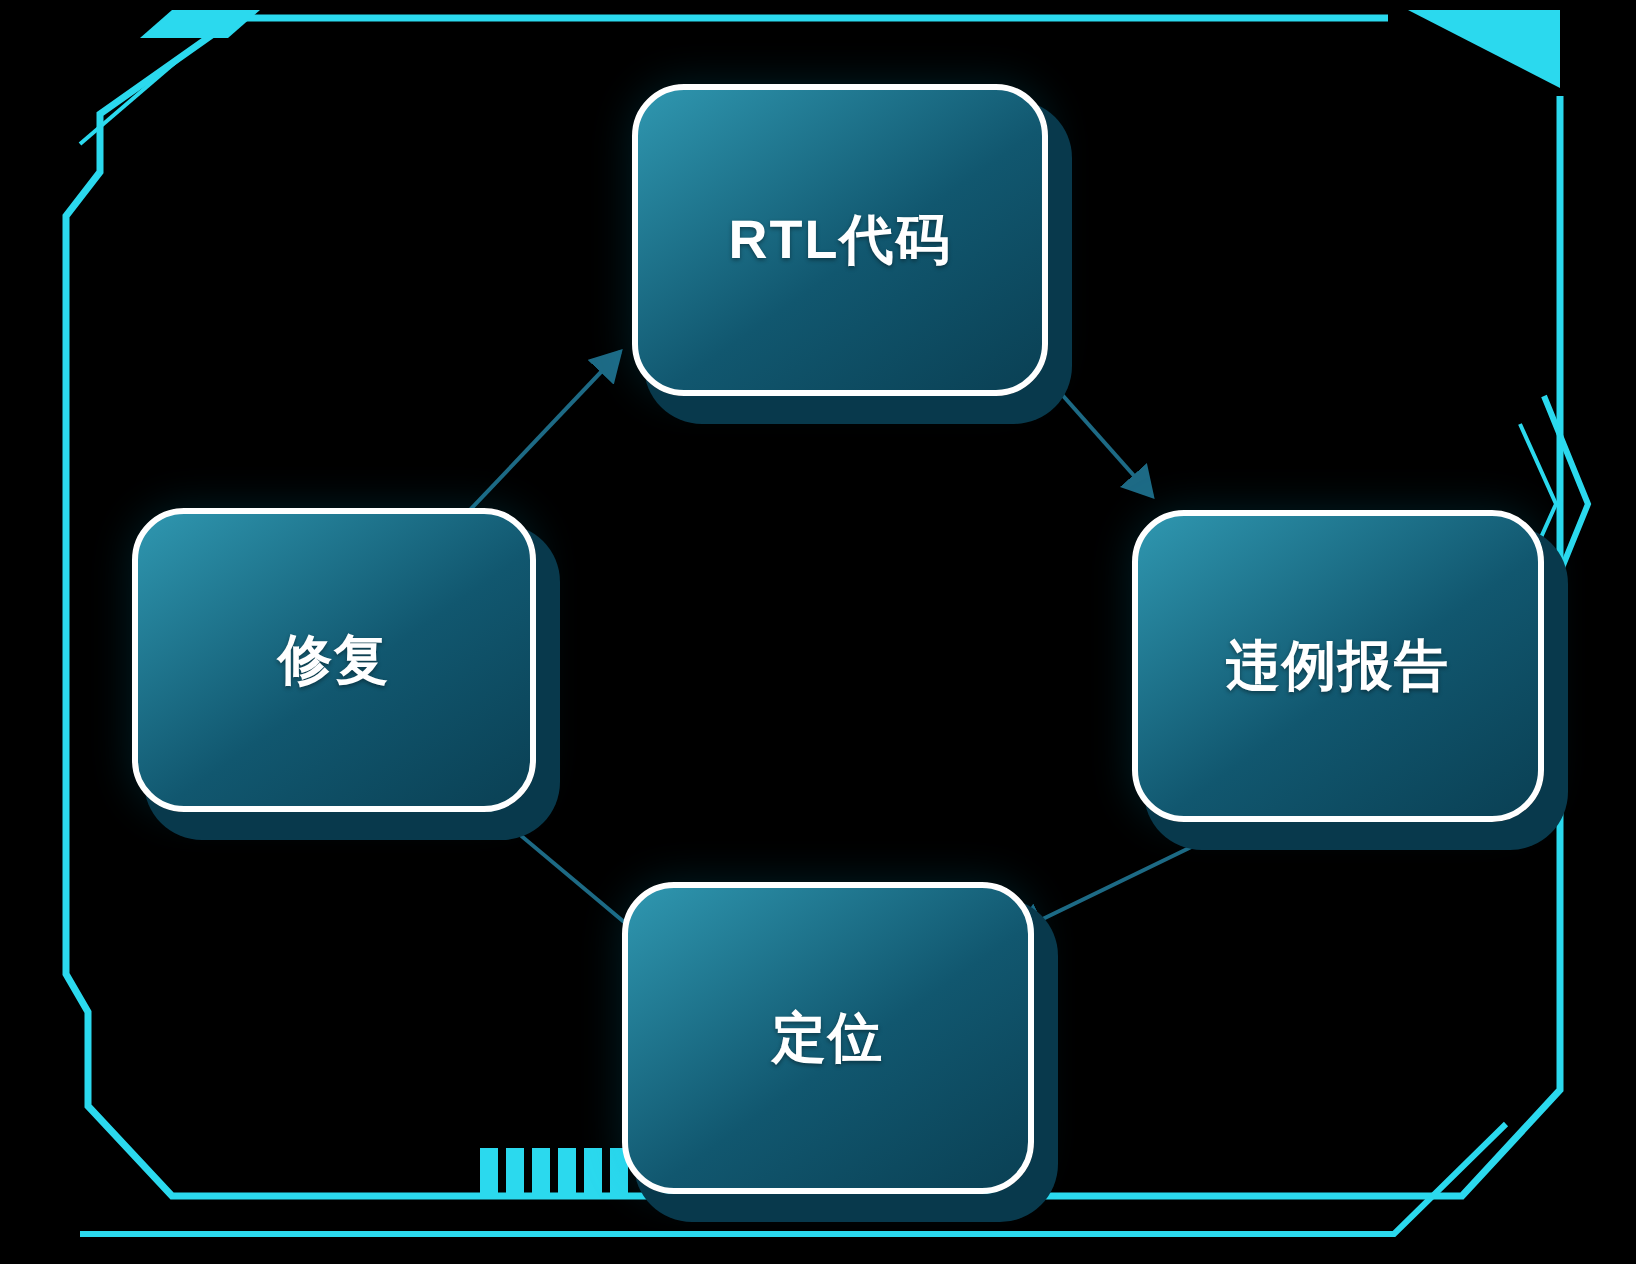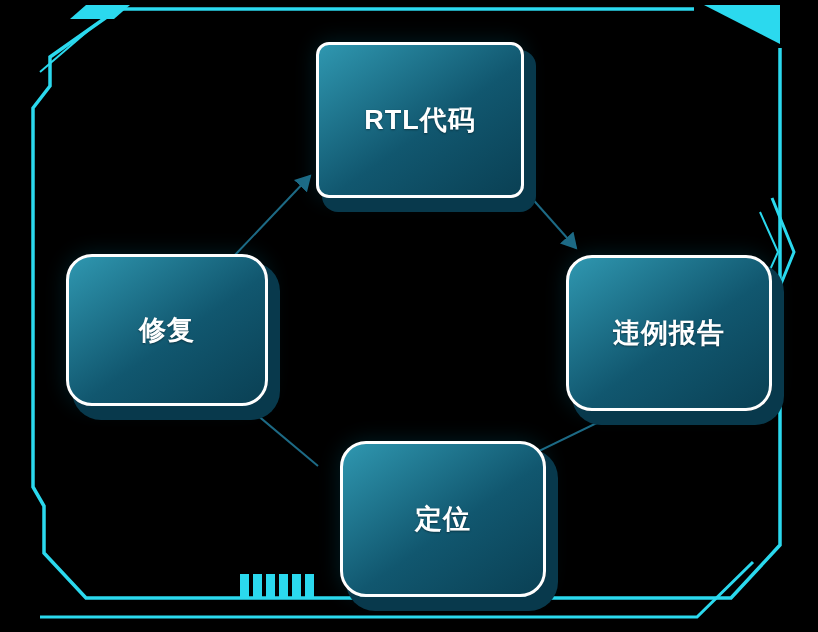--- a/index.html
+++ b/index.html
@@ -31,24 +31,24 @@
     background:linear-gradient(145deg,#2f97b0 0%, #11576f 55%, #0a4054 100%);
     box-shadow:9px 11px 0 3px #08394c, 0 0 22px rgba(0,170,210,0.18);
   }
   .node span{
     color:#ffffff;
     font-size:27px;
     font-weight:bold;
     letter-spacing:1px;
     text-shadow:0 1px 2px rgba(0,0,0,0.4);
   }
-  .node-top    { left:316px; top:42px;  width:202px; height:150px;border-radius:13px; }
+  .node-top    { left:316px; top:42px;  width:202px; height:150px; }
   .node-left   { left:66px;  top:254px; width:196px; height:146px;font-family:Liberation Serif, serif; }
   .node-right  { left:566px; top:255px; width:200px; height:150px;justify-content:center; }
-  .node-bottom { left:311px; top:441px; width:200px; height:150px;margin-left:29px; }
+  .node-bottom { left:311px; top:441px; width:200px; height:150px; }
 </style>
 </head>
 <body>
 
 <div class="stage">
 
   <svg class="layer" viewBox="0 0 818 632">
     <g stroke="#2BD9EE" fill="none">
       <path d="M118,9 H694" stroke-width="3.5"></path>
       <path d="M780,48 L780,545 L731,598 L86,598 L44,553 L44,506 L33,487 L33,108 L50,86 L50,57 L118,9" stroke-width="3.5"></path>

